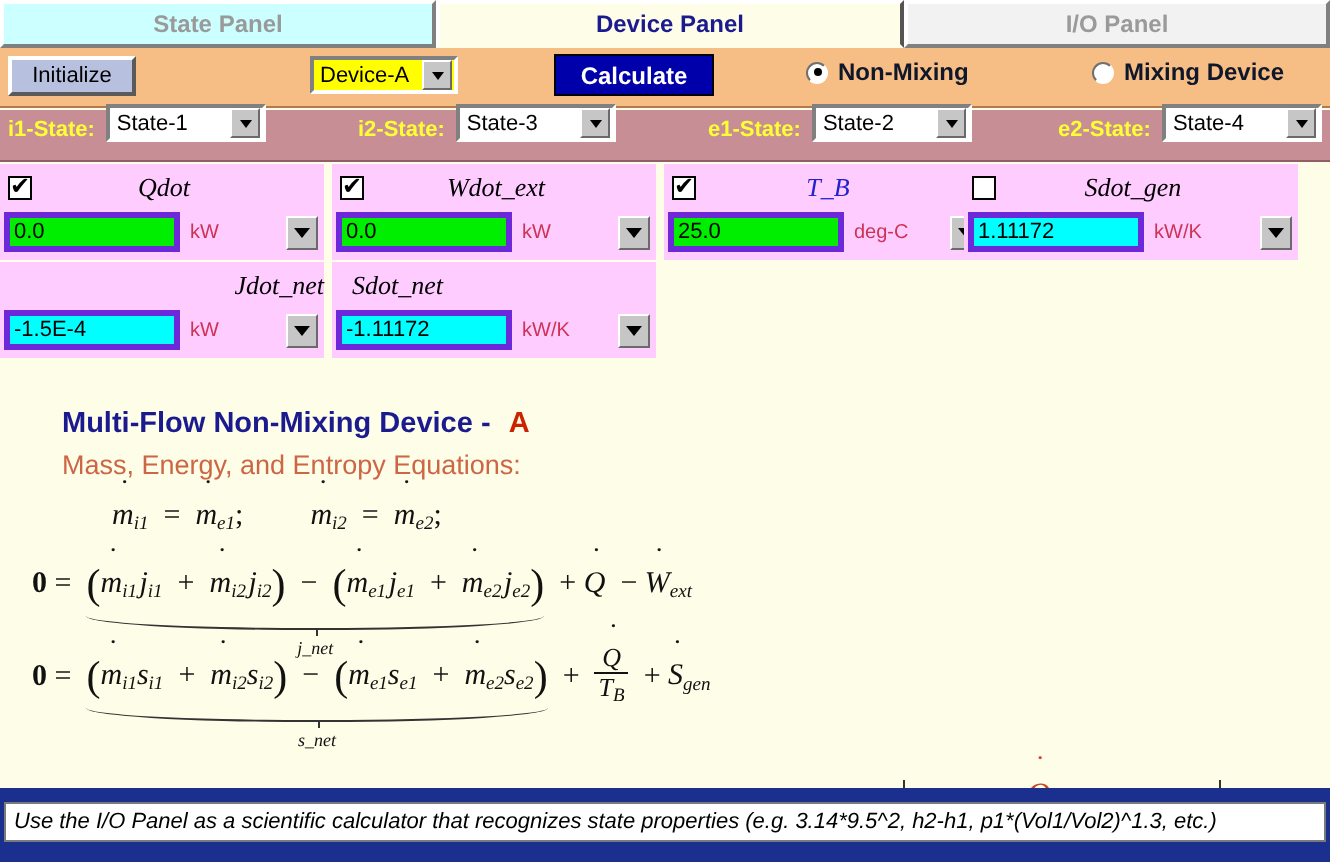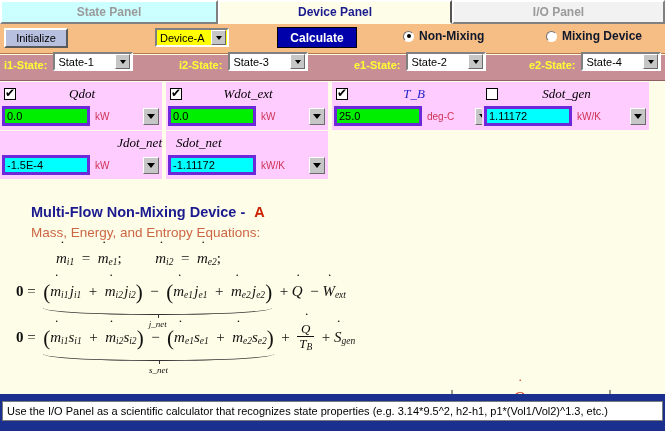--- a/index.html
+++ b/index.html
@@ -195,21 +195,21 @@
 
   
   .statuswrap {
     position:absolute; left:0; top:394px; width:665px; height:37px; background:#1b2f8f;
   }
   .statusbar {
     position:absolute; left:2px; top:7px; width:661px; height:20px;
     background:#ffffff; border:1px solid #7a7a7a;
     display:flex; align-items:center; padding-left:4px;
   }
-  .statusbar .t { font-size:11px; color:#000; white-space:nowrap; }
+  .statusbar .t { font-size:11px; color:#000; white-space:nowrap;font-style:italic; }
 </style>
 </head>
 <body>
 
 <div class="tabstrip">
   <div class="tab state">State Panel</div>
   <div class="tab device">Device Panel</div>
   <div class="tab io">I/O Panel</div>
 </div>
 

